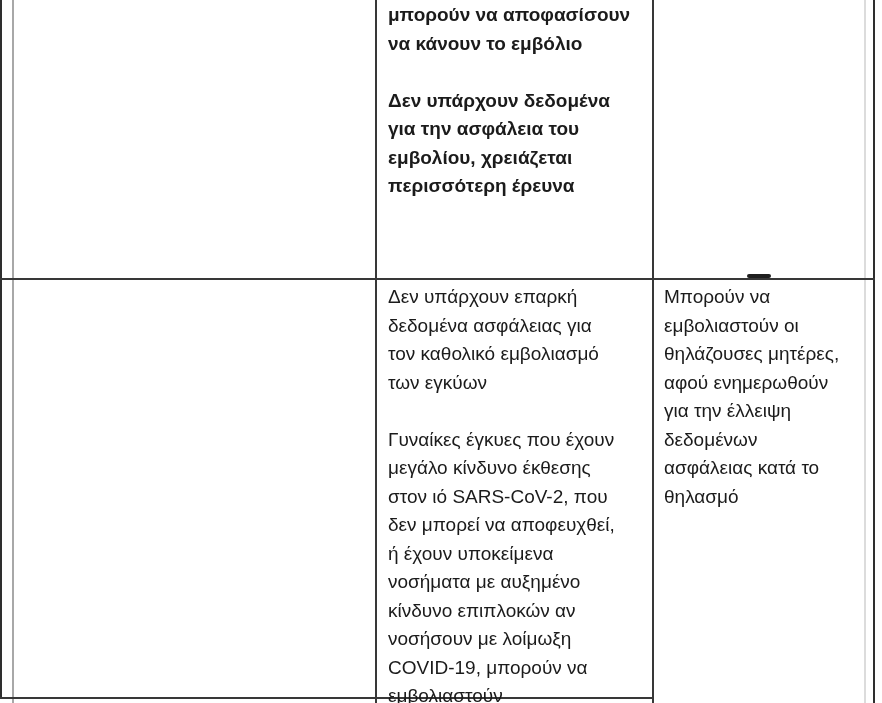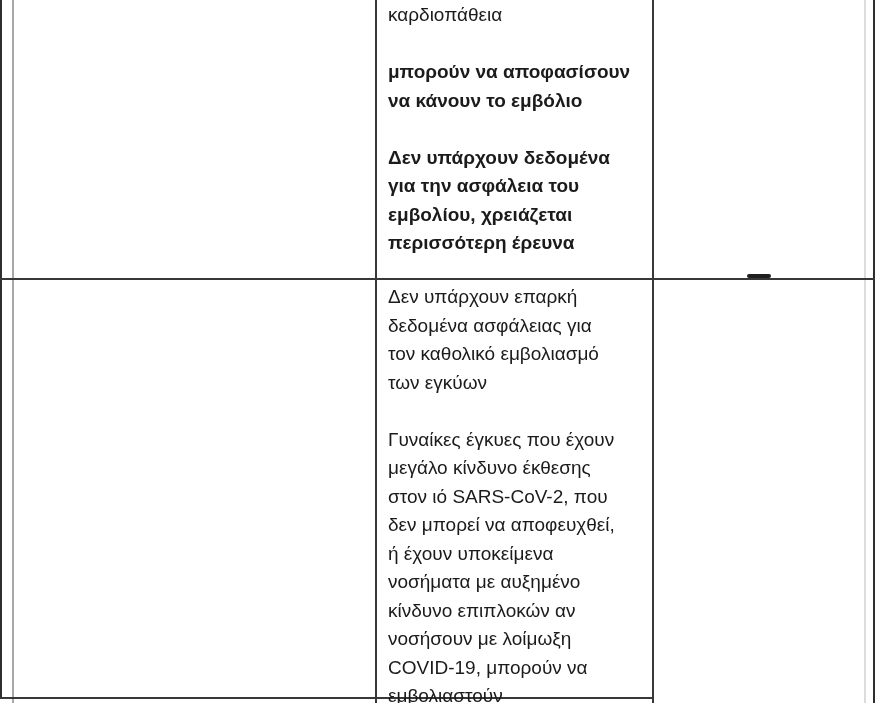--- a/index.html
+++ b/index.html
@@ -79,21 +79,20 @@
   <div class="vline v-col2-col3"></div>
   <div class="vline v-right-light"></div>
   <div class="vline v-outer-right"></div>
   <div class="hline h-row-divider"></div>
   <div class="hline h-bottom-partial"></div>
   <div class="stray-mark"></div>
 
   <div class="cell cell-r1c1"></div>
 
   <div class="cell cell-r1c2">
-    <div class="block">καρδιοπάθεια</div>
     <div class="block bold">μπορούν να αποφασίσουν
 να κάνουν το εμβόλιο
 
 Δεν υπάρχουν δεδομένα
 για την ασφάλεια του
 εμβολίου, χρειάζεται
 περισσότερη έρευνα</div>
   </div>
 
   <div class="cell cell-r1c3"></div>
@@ -110,14 +109,24 @@
 στον ιό SARS-CoV-2, που
 δεν μπορεί να αποφευχθεί,
 ή έχουν υποκείμενα
 νοσήματα με αυξημένο
 κίνδυνο επιπλοκών αν
 νοσήσουν με λοίμωξη
 COVID-19, μπορούν να
 εμβολιαστούν</div>
   </div>
 
+  <div class="cell cell-r2c3">
+    <div class="block">Μπορούν να
+εμβολιαστούν οι
+θηλάζουσες μητέρες,
+αφού ενημερωθούν
+για την έλλειψη
+δεδομένων
+ασφάλειας κατά το
+θηλασμό</div>
+  </div>
 
 </div>
 
 </body></html>

